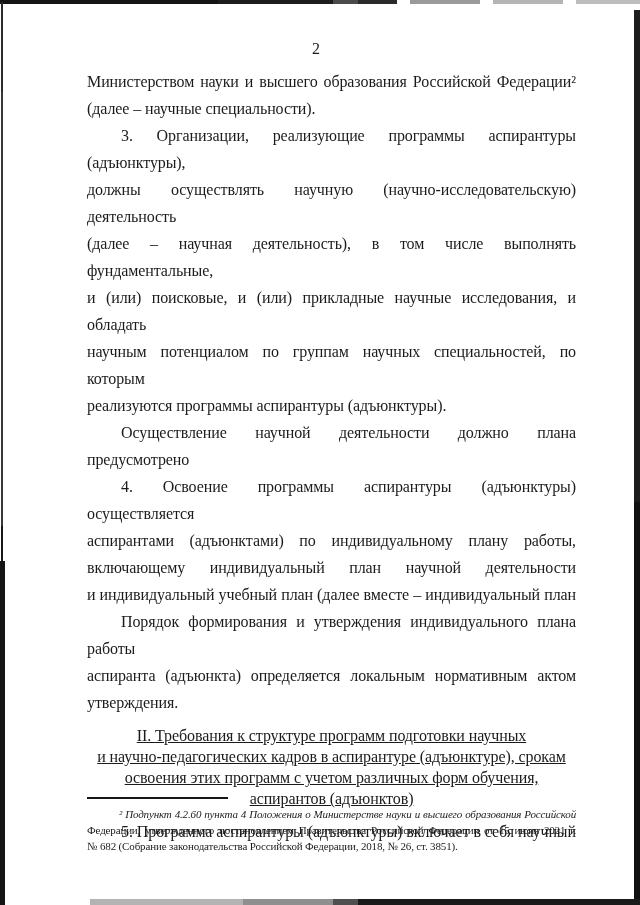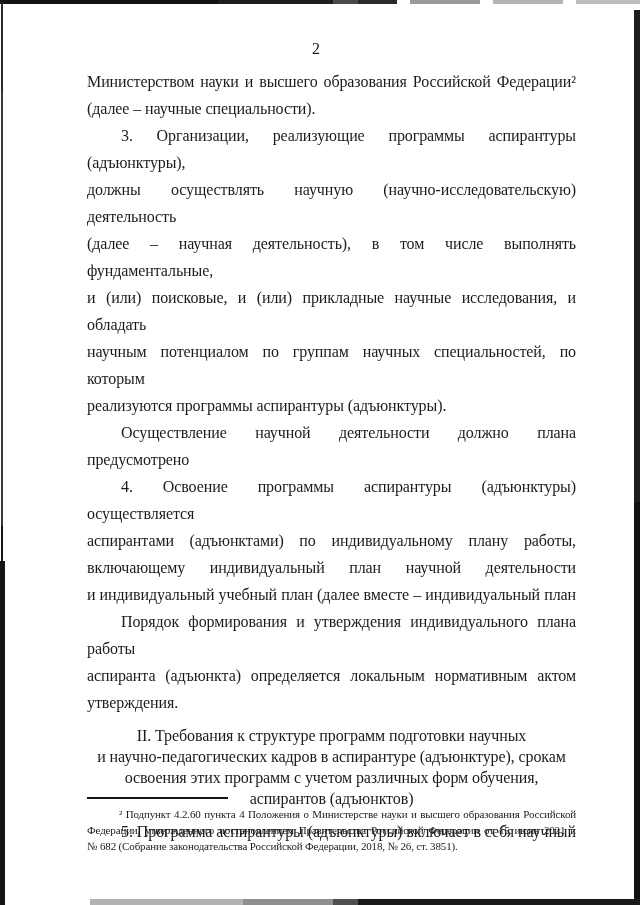--- a/index.html
+++ b/index.html
@@ -45,33 +45,33 @@
   }
   .content {
     position:absolute; top:68px; left:87px; width:489px;
     font-size:16px; line-height:27px; letter-spacing:-0.1px;
   }
   .para .line { text-align:justify; text-align-last:justify;font-family:Liberation Serif, serif; }
   .para .line.nostretch { text-align-last:left; }
   .line.indent { text-indent:34px; }
   .heading {
     text-align:center; line-height:21px;
-    margin-top:9px; margin-bottom:9px;
+    margin-top:9px; margin-bottom:9px;text-decoration:underline;
   }
   .footnote-sep {
     position:absolute; top:797px; left:87px; width:141px;
     border-top:2px solid #161616;
   }
   .footnote {
     position:absolute; top:806px; left:87px; width:489px;
     font-size:11px; line-height:16px; letter-spacing:-0.15px;
   }
   .footnote .fline { text-align:justify; text-align-last:justify; }
   .footnote .fline.nostretch { text-align-last:left; }
-  .footnote .fline.indent { text-indent:32px; }
+  .footnote .fline.indent { text-indent:32px;font-style:italic; }
 </style>
 </head>
 <body>
 
 <div class="page">
   <div class="edge-top"></div>
   <div class="edge-left"></div>
   <div class="edge-left-thick"></div>
   <div class="edge-right"></div>
   <div class="edge-bottom"></div>

